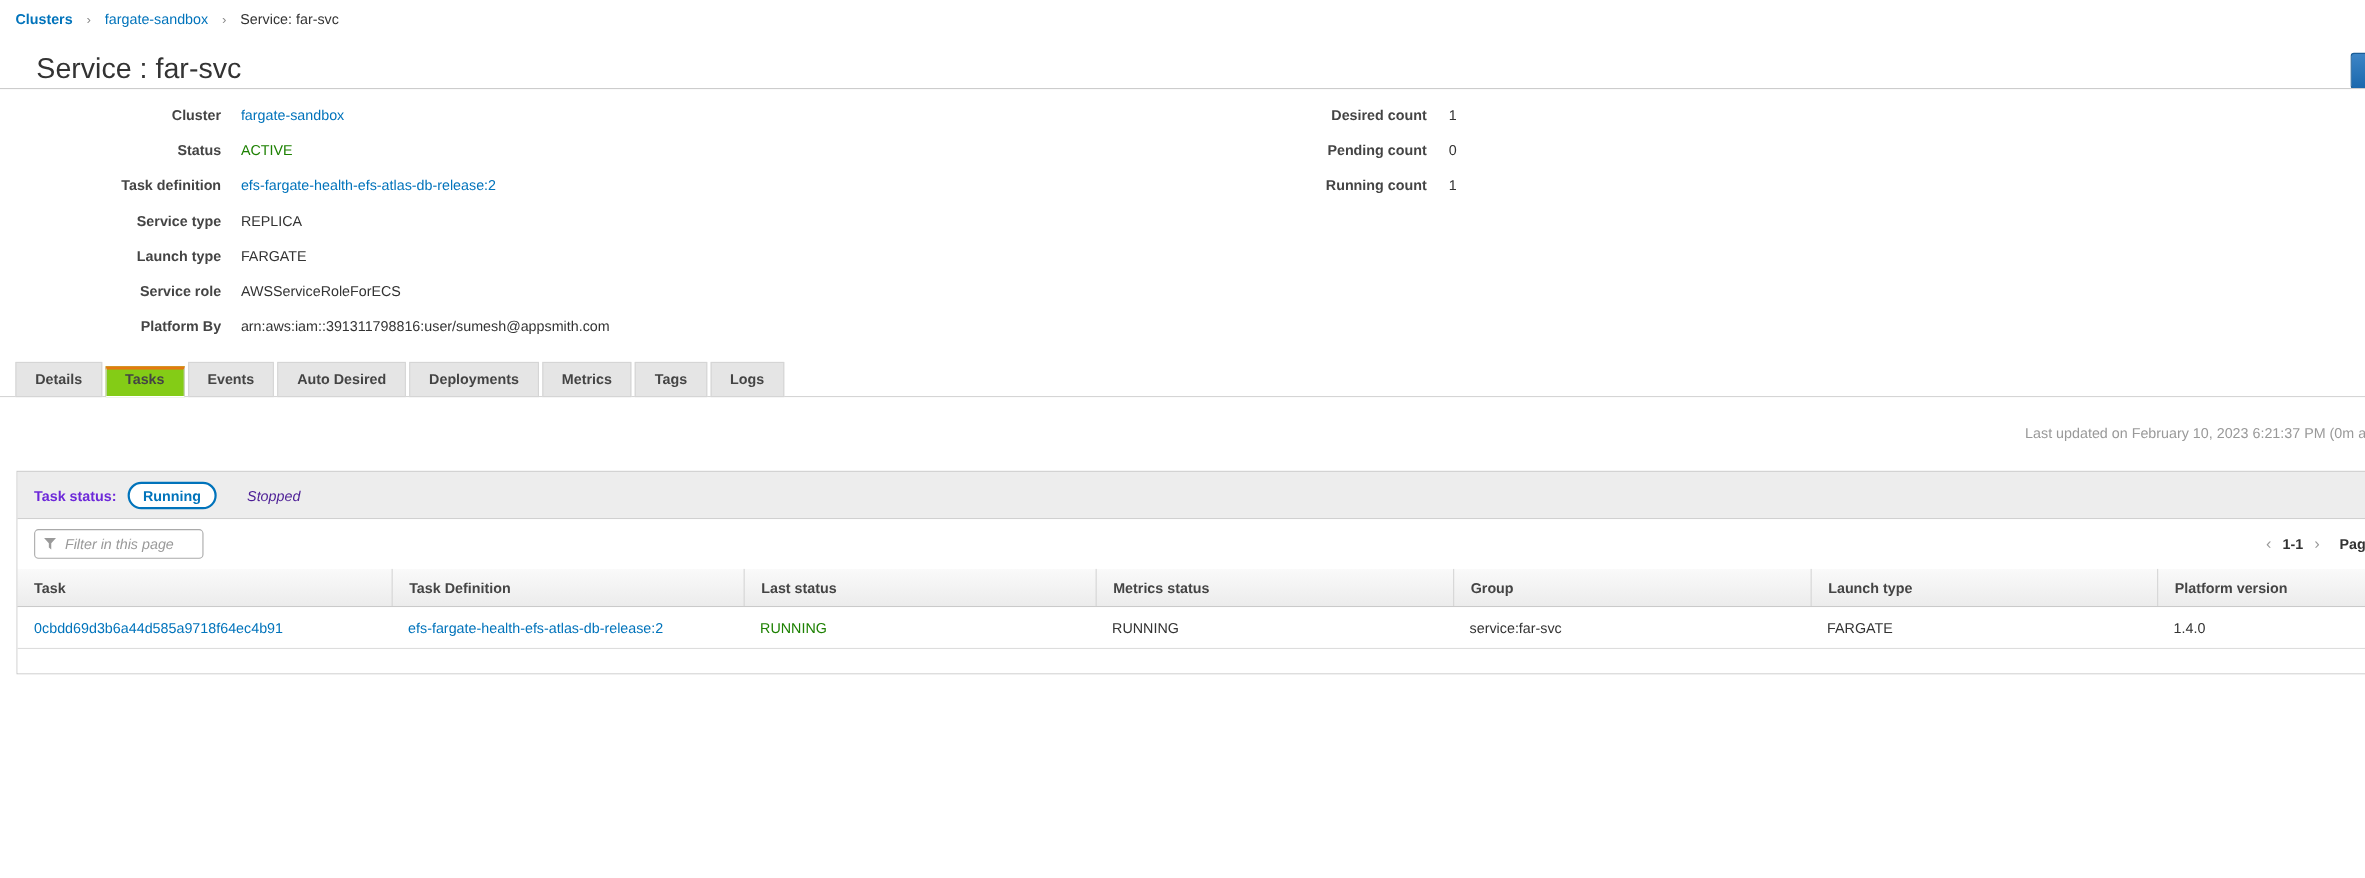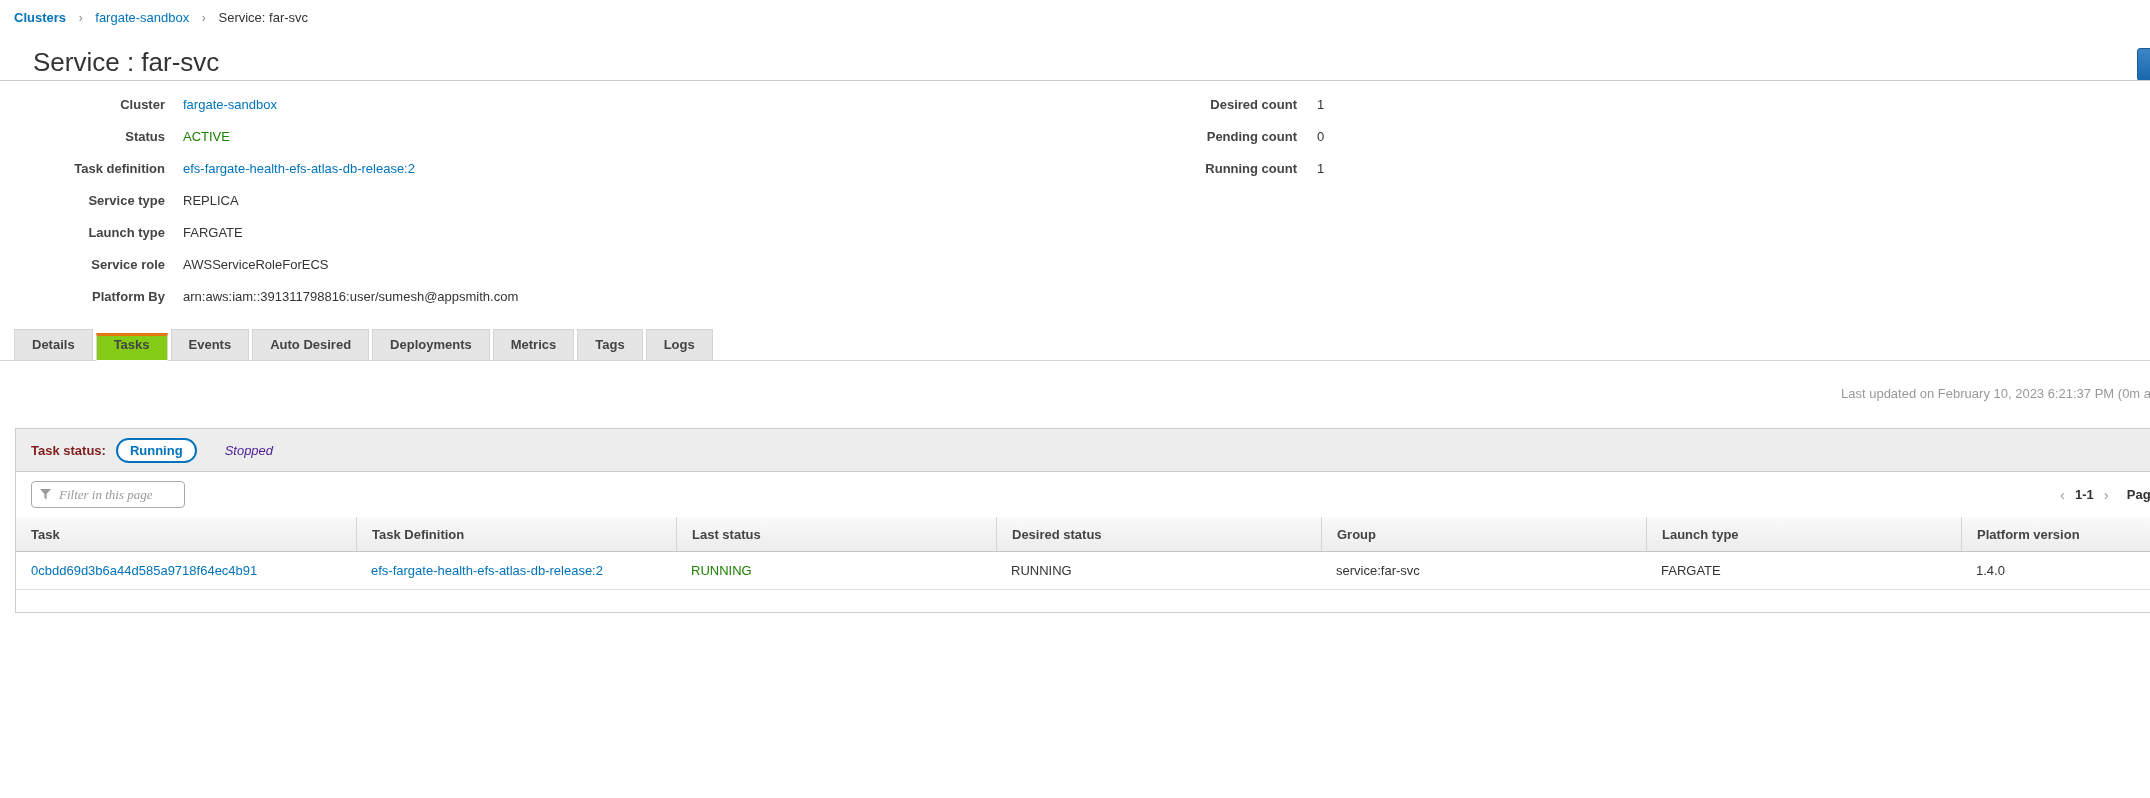--- a/index.html
+++ b/index.html
@@ -13,21 +13,21 @@
   .crumb-sep{color:#888;margin:0 9px;font-size:12px;}
   .crumb-current{color:#333;}
 
   
   .page-title{position:absolute;top:30px;left:13px;font-size:26px;font-weight:400;color:#333;margin-left:20px;}
   .primary-button{position:absolute;top:48px;left:2137px;width:34px;height:31px;border:1px solid #1a5d97;
     border-radius:3px;background:linear-gradient(#3d85c6,#1a68ad);cursor:pointer;}
   .title-divider{position:absolute;top:80px;left:0;width:2150px;height:0;border-top:1px solid #ccc;}
 
   
-  .details-left{position:absolute;top:88px;left:0;}
+  .details-left{position:absolute;top:88px;left:0;padding-left:36px;}
   .details-right{position:absolute;top:88px;left:1150px;}
   .detail-row{display:flex;height:32px;align-items:center;font-size:13px;}
   .detail-label{width:165px;text-align:right;font-weight:bold;color:#444;flex:0 0 auto;}
   .details-right .detail-label{width:147px;}
   .detail-value{margin-left:18px;color:#333;white-space:nowrap;}
   .details-right .detail-value{margin-left:20px;}
   .detail-value.link{color:#0073bb;cursor:pointer;}
   .detail-value.green{color:#1d8102;}
 
   
@@ -35,29 +35,29 @@
     border-bottom:1px solid #d5d5d5;padding-left:14px;box-sizing:border-box;}
   .tab{position:relative;margin-right:3px;margin-bottom:-1px;border:1px solid #d5d5d5;background:#e5e5e5;
     padding:7px 17px 8px;font-size:13px;font-weight:bold;color:#444;cursor:pointer;white-space:nowrap;}
   .tab--active{background:#84cc16;border-top:3px solid #e47911;border-bottom:1px solid #fff;padding-top:1px;}
 
   .last-updated{position:absolute;top:386px;left:1841px;font-size:13px;color:#999;white-space:nowrap;}
 
   
   .panel{position:absolute;top:428px;left:15px;width:2320px;border:1px solid #ccc;background:#fff;box-sizing:border-box;}
   .status-bar{height:42px;background:#ededed;border-bottom:1px solid #ccc;display:flex;align-items:center;padding-left:15px;}
-  .status-bar-label{font-size:13px;font-weight:bold;color:#7f1d1d;}
+  .status-bar-label{font-size:13px;font-weight:bold;color:#6d28d9;}
   .status-pill{margin-left:10px;border:2px solid #0073bb;border-radius:14px;background:#fff;color:#0073bb;
     font-size:13px;font-weight:bold;padding:3px 12px;cursor:pointer;}
   .status-link{margin-left:28px;color:#4c1d95;font-size:13px;cursor:pointer;font-style:italic;}
 
   .filter-row{position:relative;height:45px;background:#fff;display:flex;align-items:center;padding-left:15px;}
   .filter-box{position:relative;width:154px;height:27px;}
   .filter-box input{width:100%;height:100%;box-sizing:border-box;border:1px solid #aaa;border-radius:4px;
-    padding:0 8px 0 27px;font-size:13px;font-family:Liberation Serif, serif;color:#333;}
+    padding:0 8px 0 27px;font-size:13px;font-family:Liberation Sans, sans-serif;color:#333;}
   .filter-box input::placeholder{font-style:italic;color:#999;}
   .funnel-icon{position:absolute;left:9px;top:8px;width:11px;height:11px;pointer-events:none;}
   .pagination{position:absolute;left:2040px;top:0;height:45px;display:flex;align-items:center;font-size:13px;white-space:nowrap;}
   .page-chevron{color:#999;font-size:15px;cursor:pointer;padding:0 4px;}
   .page-range{font-weight:bold;color:#333;margin:0 6px;}
   .page-label{font-weight:bold;color:#333;margin-left:14px;}
 
   .tasks-table{width:100%;}
   .t-row{display:flex;width:2320px;box-sizing:border-box;}
   .t-head{height:35px;background:linear-gradient(#fafafa,#ececec);border-bottom:1px solid #c5c5c5;
@@ -169,21 +169,21 @@
         <span class="page-chevron">›</span>
         <span class="page-label">Page</span>
       </div>
     </div>
 
     <div class="tasks-table">
       <div class="t-row t-head">
         <div class="t-cell c0">Task</div>
         <div class="t-cell c1">Task Definition</div>
         <div class="t-cell c2">Last status</div>
-        <div class="t-cell c3">Desired status</div>
+        <div class="t-cell c3">Metrics status</div>
         <div class="t-cell c4">Group</div>
         <div class="t-cell c5">Launch type</div>
         <div class="t-cell c6">Platform version</div>
       </div>
       <div class="t-row t-body">
         <div class="t-cell c0">
             <a class="cell-link">0cbdd69d3b6a44d585a9718f64ec4b91</a>
           </div>
         <div class="t-cell c1">
             <a class="cell-link">efs-fargate-health-efs-atlas-db-release:2</a>

